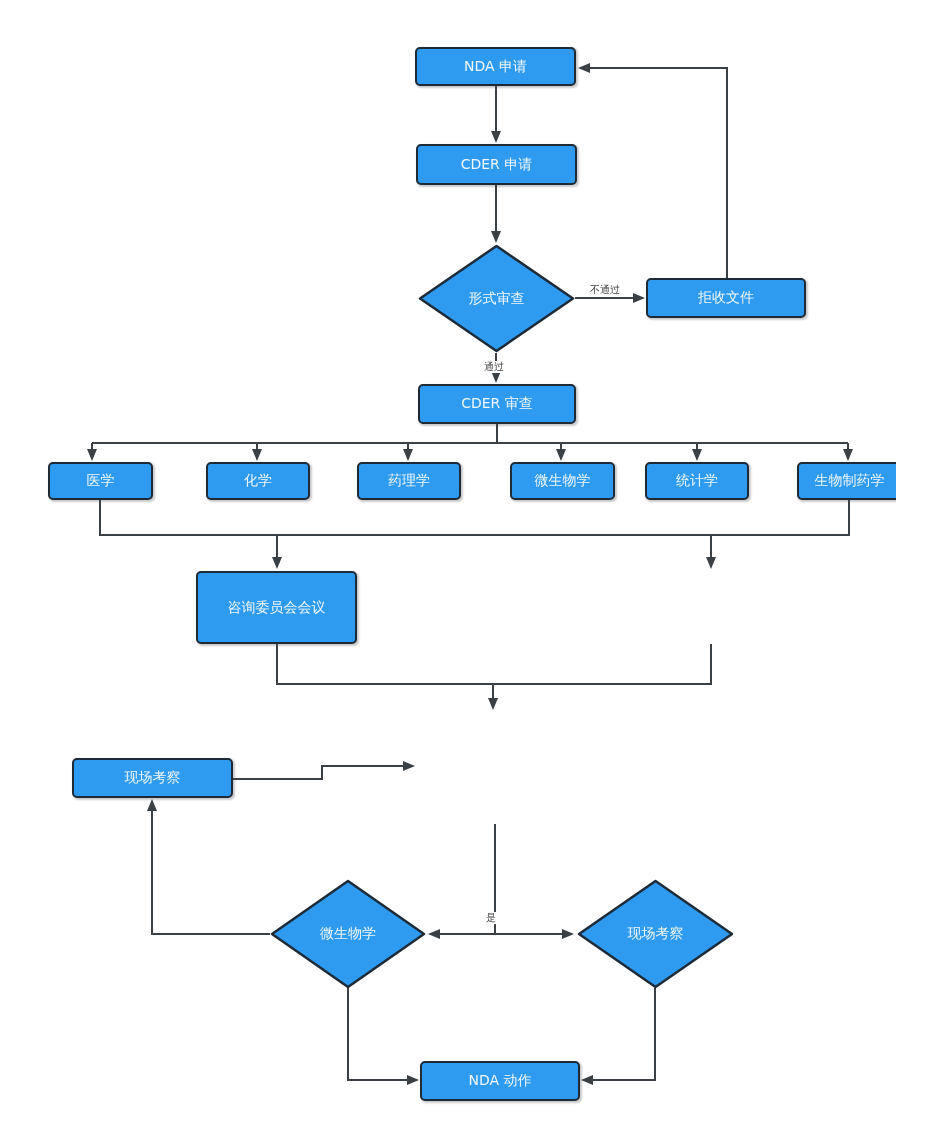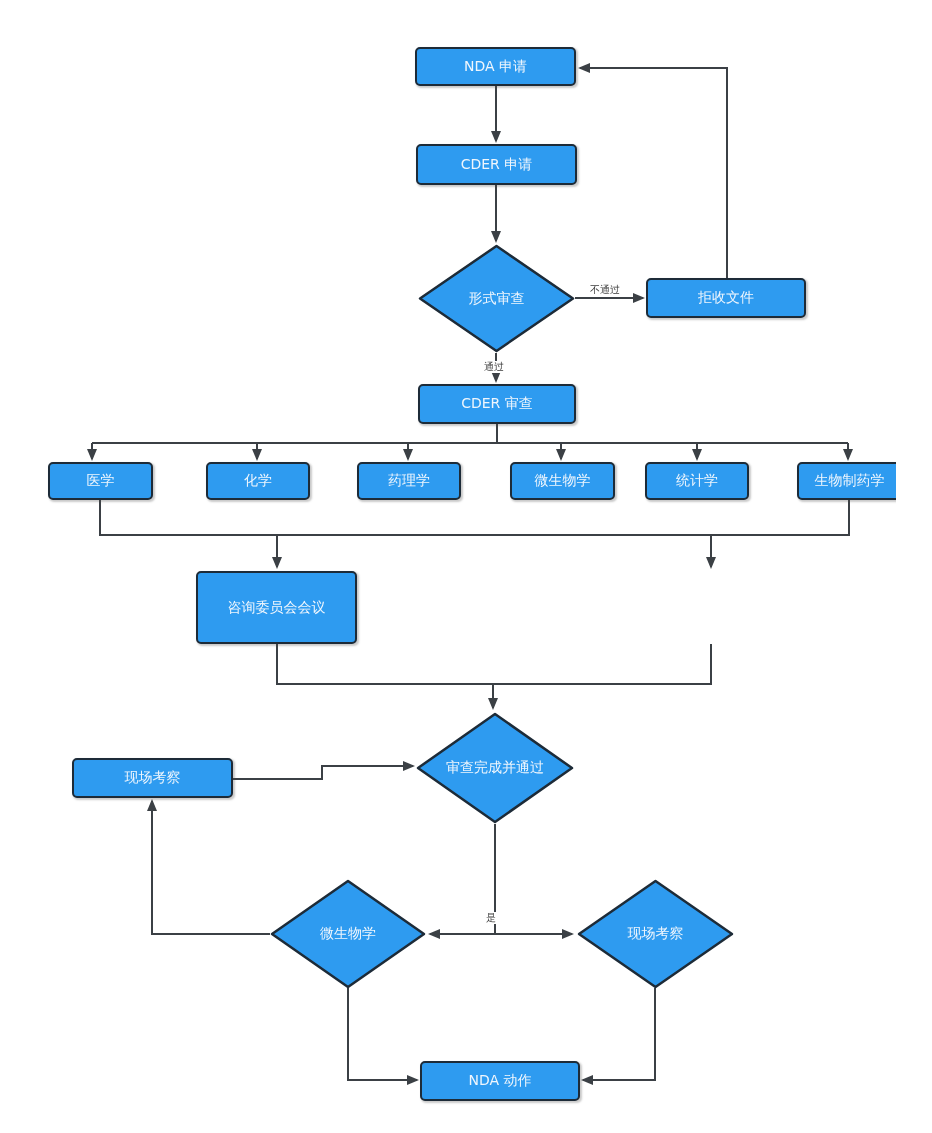--- a/index.html
+++ b/index.html
@@ -130,26 +130,20 @@
     <span class="lbl">NDA 动作</span>
   </div>
 
   <div class="node diamond" style="left:418px;top:244px;width:157px;height:109px">
     <svg width="157" height="109">
       <polygon points="78.5,2 155,54.5 78.5,107 2,54.5"></polygon>
     </svg>
     <span class="lbl">形式审查</span>
   </div>
 
-  <div class="node diamond" style="left:416px;top:712px;width:158px;height:112px">
-    <svg width="158" height="112">
-      <polygon points="79,2 156,56 79,110 2,56"></polygon>
-    </svg>
-    <span class="lbl">审查完成并通过</span>
-  </div>
 
   <div class="node diamond" style="left:270px;top:879px;width:156px;height:110px">
     <svg width="156" height="110">
       <polygon points="78,2 154,55 78,108 2,55"></polygon>
     </svg>
     <span class="lbl">微生物学</span>
   </div>
 
   <div class="node diamond" style="left:577px;top:879px;width:157px;height:110px">
     <svg width="157" height="110">

